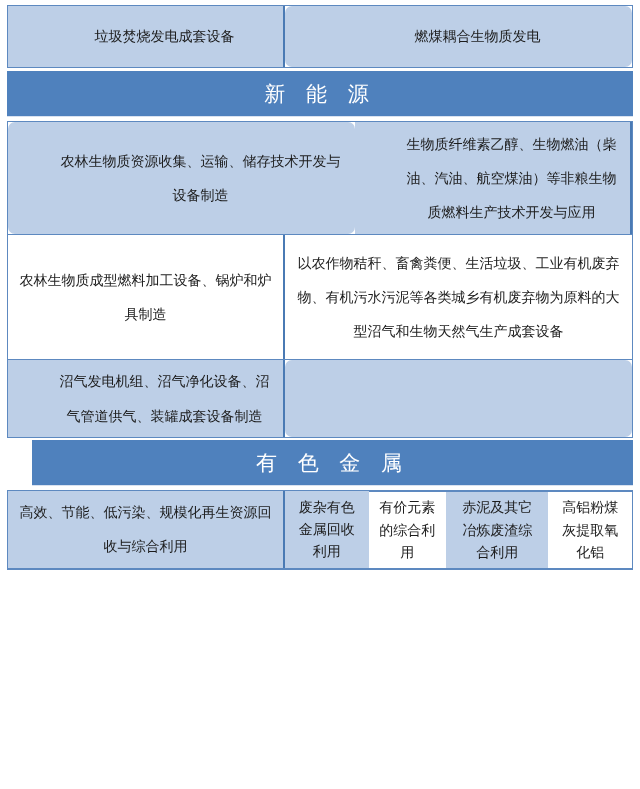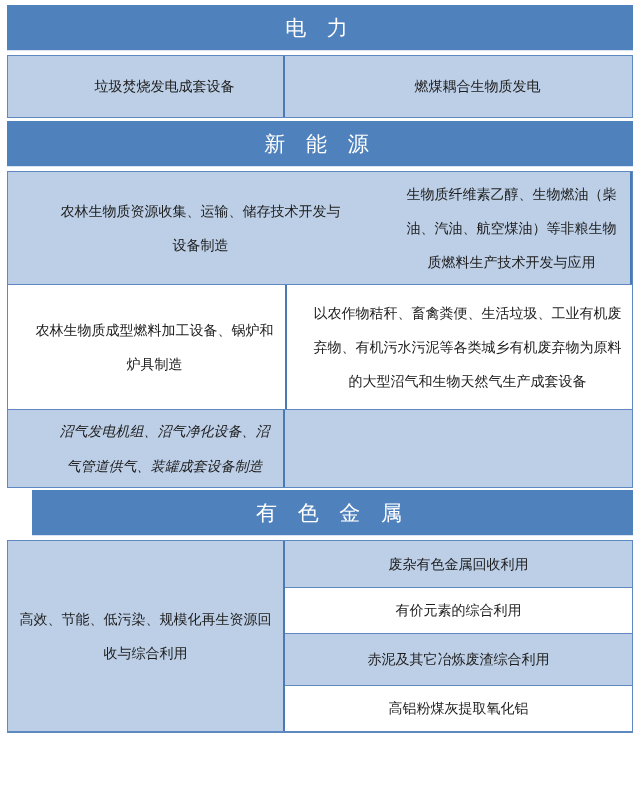--- a/index.html
+++ b/index.html
@@ -34,50 +34,47 @@
   .tbl.thickbottom{border-bottom:2px solid var(--bd);}
   .trow{display:flex;align-items:stretch;}
   .trow + .trow{border-top:1px solid var(--bd);}
   .cell{
     display:flex;align-items:center;justify-content:center;
     text-align:center;
     font-size:14px;line-height:2.45;
     padding:4px 10px;
   }
   .cl{width:44.4%;border-right:2px solid var(--divider);}
-  .cr{width:55.6%;}
+  .cr{width:55.6%;border-radius:7px;}
   .bg-light{background:var(--light);padding-left:48px;}
   .bg-white{background:var(--white);}
   .h61{min-height:61px;}
   .h112{min-height:112px;}
-  .h124{min-height:124px;margin-left:16px;}
-  .h77{min-height:77px;font-style:italic;}
+  .h124{min-height:124px;}
+  .h77{min-height:77px;}
   .nf{display:flex;align-items:stretch;}
   .nf-left{
     width:44.4%;border-right:2px solid var(--divider);
     display:flex;align-items:center;justify-content:center;
     text-align:center;font-size:14px;line-height:2.45;padding:4px 10px;
   }
-  .nf-right{width:55.6%;display:flex;flex-direction:column;}
+  .nf-right{width:55.6%;display:flex;flex-direction:row;}
   .nf-item{
     display:flex;align-items:center;justify-content:center;
     text-align:center;font-size:14px;line-height:1.6;padding:4px 10px;
   }
   .nf-item + .nf-item{border-top:1px solid var(--bd);}
   .ih46{min-height:46px;}
   .ih52{min-height:52px;}
 </style>
 </head>
 <body>
 
 <div class="page">
 
-  <div class="band">
-    <span>电 力</span>
-  </div>
   <div class="tbl">
     <div class="trow">
       <div class="cell cl bg-light h61">垃圾焚烧发电成套设备</div>
       <div class="cell cr bg-light h61">燃煤耦合生物质发电</div>
     </div>
   </div>
 
   <div class="band mt3">
     <span>新 能 源</span>
   </div>

